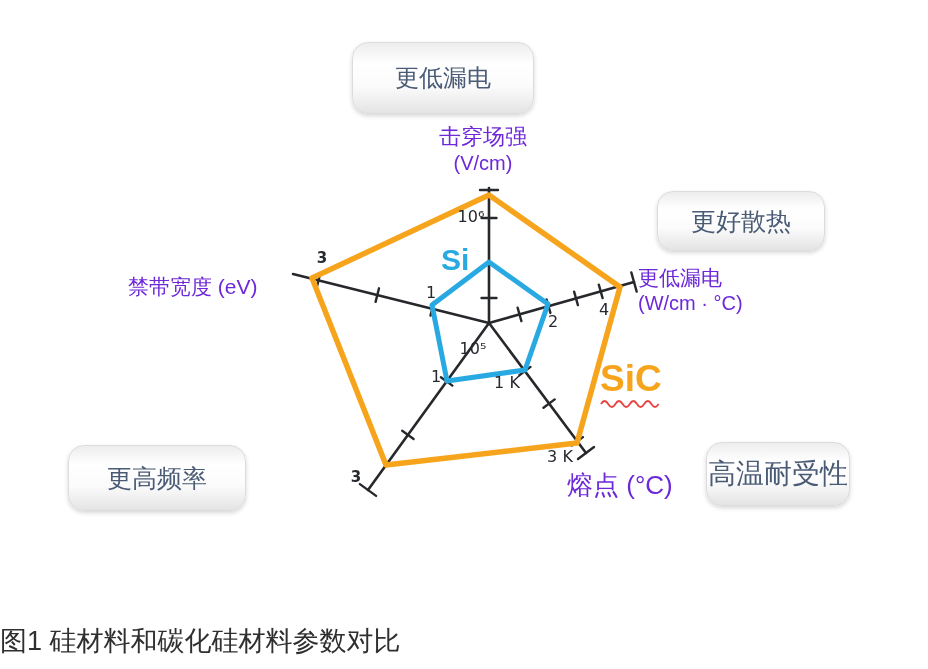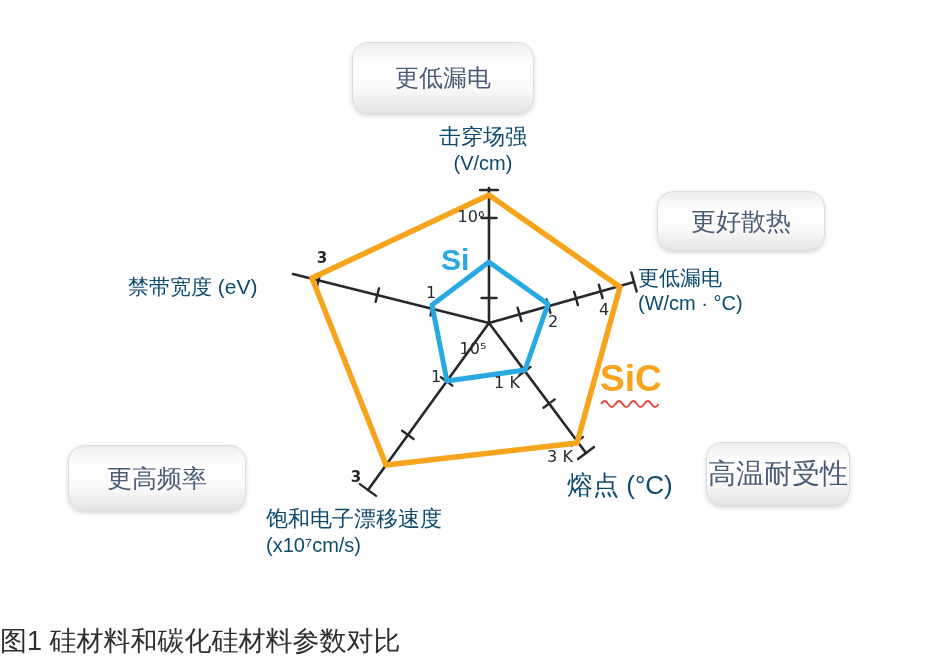--- a/index.html
+++ b/index.html
@@ -8,21 +8,21 @@
     font-family:"Liberation Sans","DejaVu Sans",sans-serif;
   }
   .pill{
     position:absolute;display:flex;flex-direction:column;align-items:center;justify-content:center;
     text-align:left;border-radius:16px;
     background:linear-gradient(180deg,#ededed 0%,#ffffff 30%,#fbfbfb 62%,#e4e4e4 100%);
     border:1px solid #dcdcdc;
     box-shadow:0 2px 4px rgba(0,0,0,.16);
     color:#4a5b76;font-size:25px;line-height:1.28;font-weight:400;
   }
-  .axis-label{position:absolute;color:#0c4a6e;font-size:21px;line-height:1.22;}
+  .axis-label{position:absolute;color:#6d28d9;font-size:21px;line-height:1.22;}
   .axis-label .unit{font-size:20px;}
   .tick{
     position:absolute;transform:translate(-50%,-50%);
     color:#26292e;font-size:16px;white-space:nowrap;
     font-family:"DejaVu Sans","Liberation Sans",sans-serif;
   }
   .tick.bold{font-weight:700;font-size:15px;}
   .series-label{position:absolute;font-weight:700;}
   .si-label{left:441px;top:243px;font-size:30px;color:#29A9E1;}
   .sic-label{left:600px;top:358px;font-size:37px;color:#F7A41D;}
@@ -90,24 +90,20 @@
 
   <div class="axis-label" style="left:383px;top:124px;width:200px;text-align:center;font-size:22px;">
     <div>击穿场强</div>
     <div class="unit">(V/cm)</div>
   </div>
   <div class="axis-label" style="left:638px;top:265px;">
     <div>更低漏电</div>
     <div class="unit">(W/cm · °C)</div>
   </div>
   <div class="axis-label" style="left:128px;top:274px;">禁带宽度 (eV)</div>
-  <div class="axis-label" style="left:266px;top:506px;font-size:22px;">
-    <div>饱和电子漂移速度</div>
-    <div class="unit">(x10⁷cm/s)</div>
-  </div>
   <div class="axis-label" style="left:567px;top:470px;font-size:26px;">熔点 (°C)</div>
 
   <div class="tick" style="left:473px;top:300px;margin-top:48px;">10⁵</div>
   <div class="tick" style="left:471px;top:216px;">10⁶</div>
   <div class="tick" style="left:553px;top:321px;">2</div>
   <div class="tick" style="left:604px;top:309px;">4</div>
   <div class="tick" style="left:507px;top:382px;">1 K</div>
   <div class="tick" style="left:560px;top:456px;">3 K</div>
   <div class="tick" style="left:436px;top:376px;">1</div>
   <div class="tick bold" style="left:356px;top:477px;">3</div>

